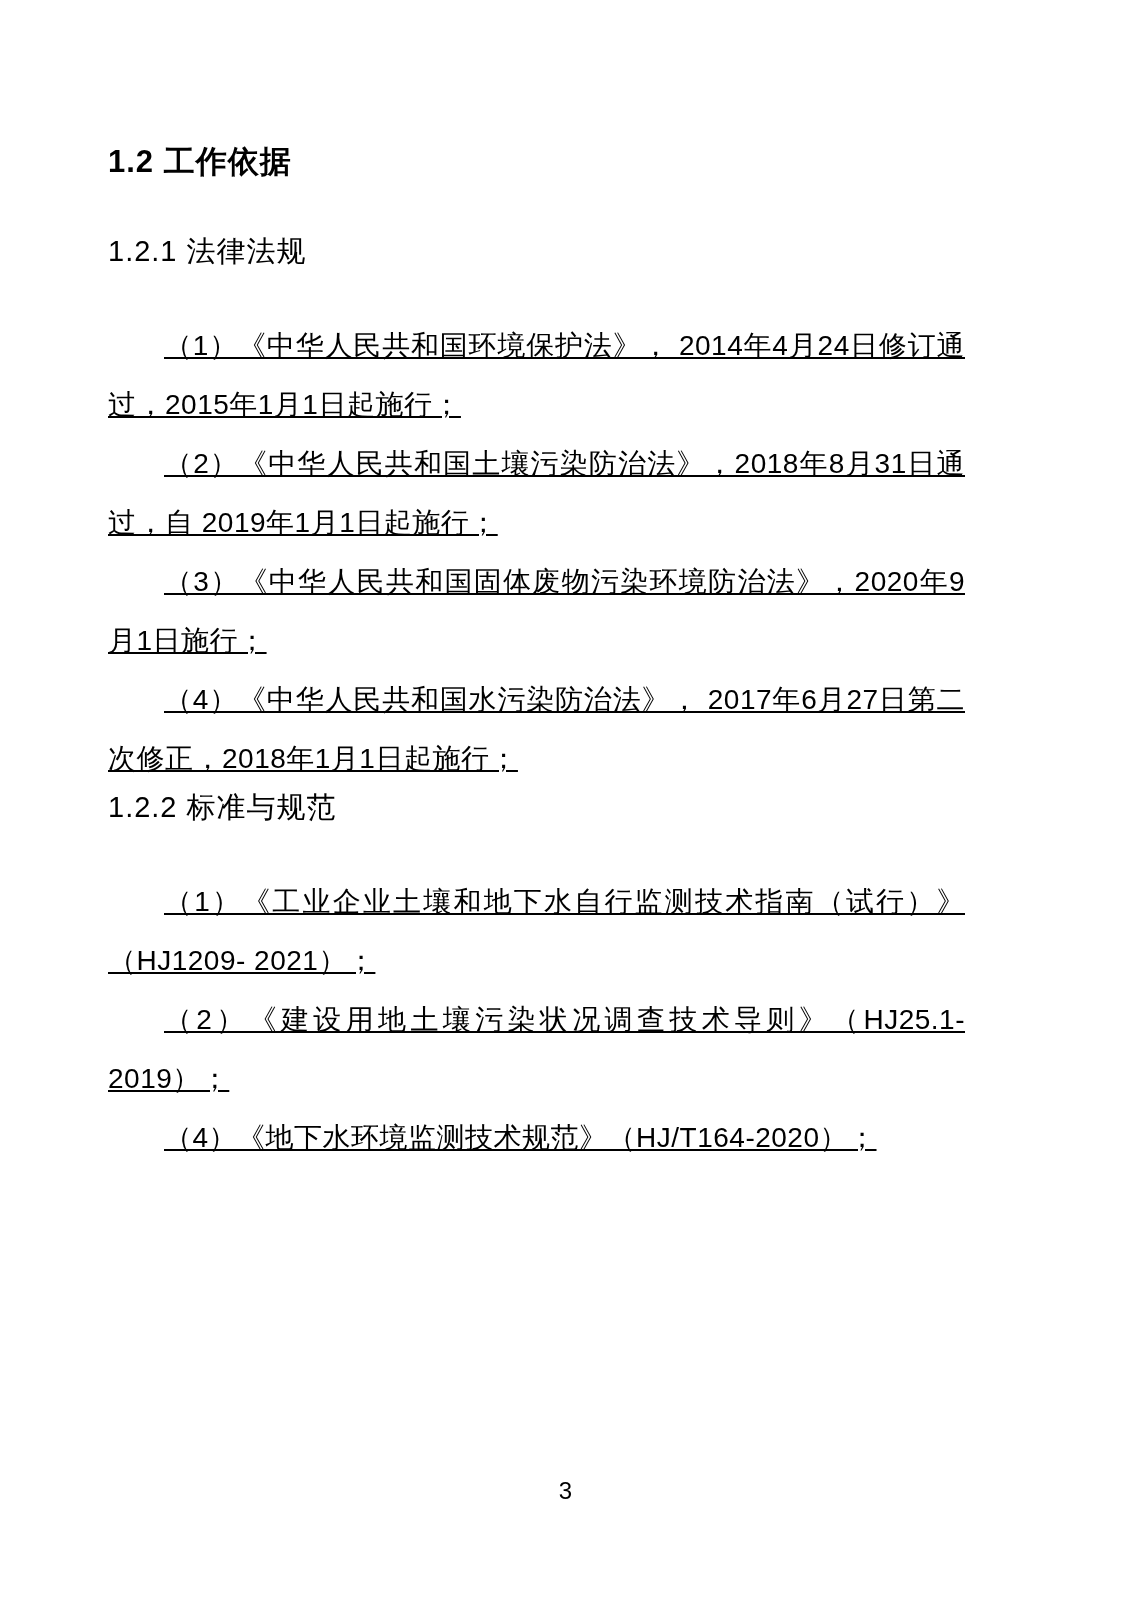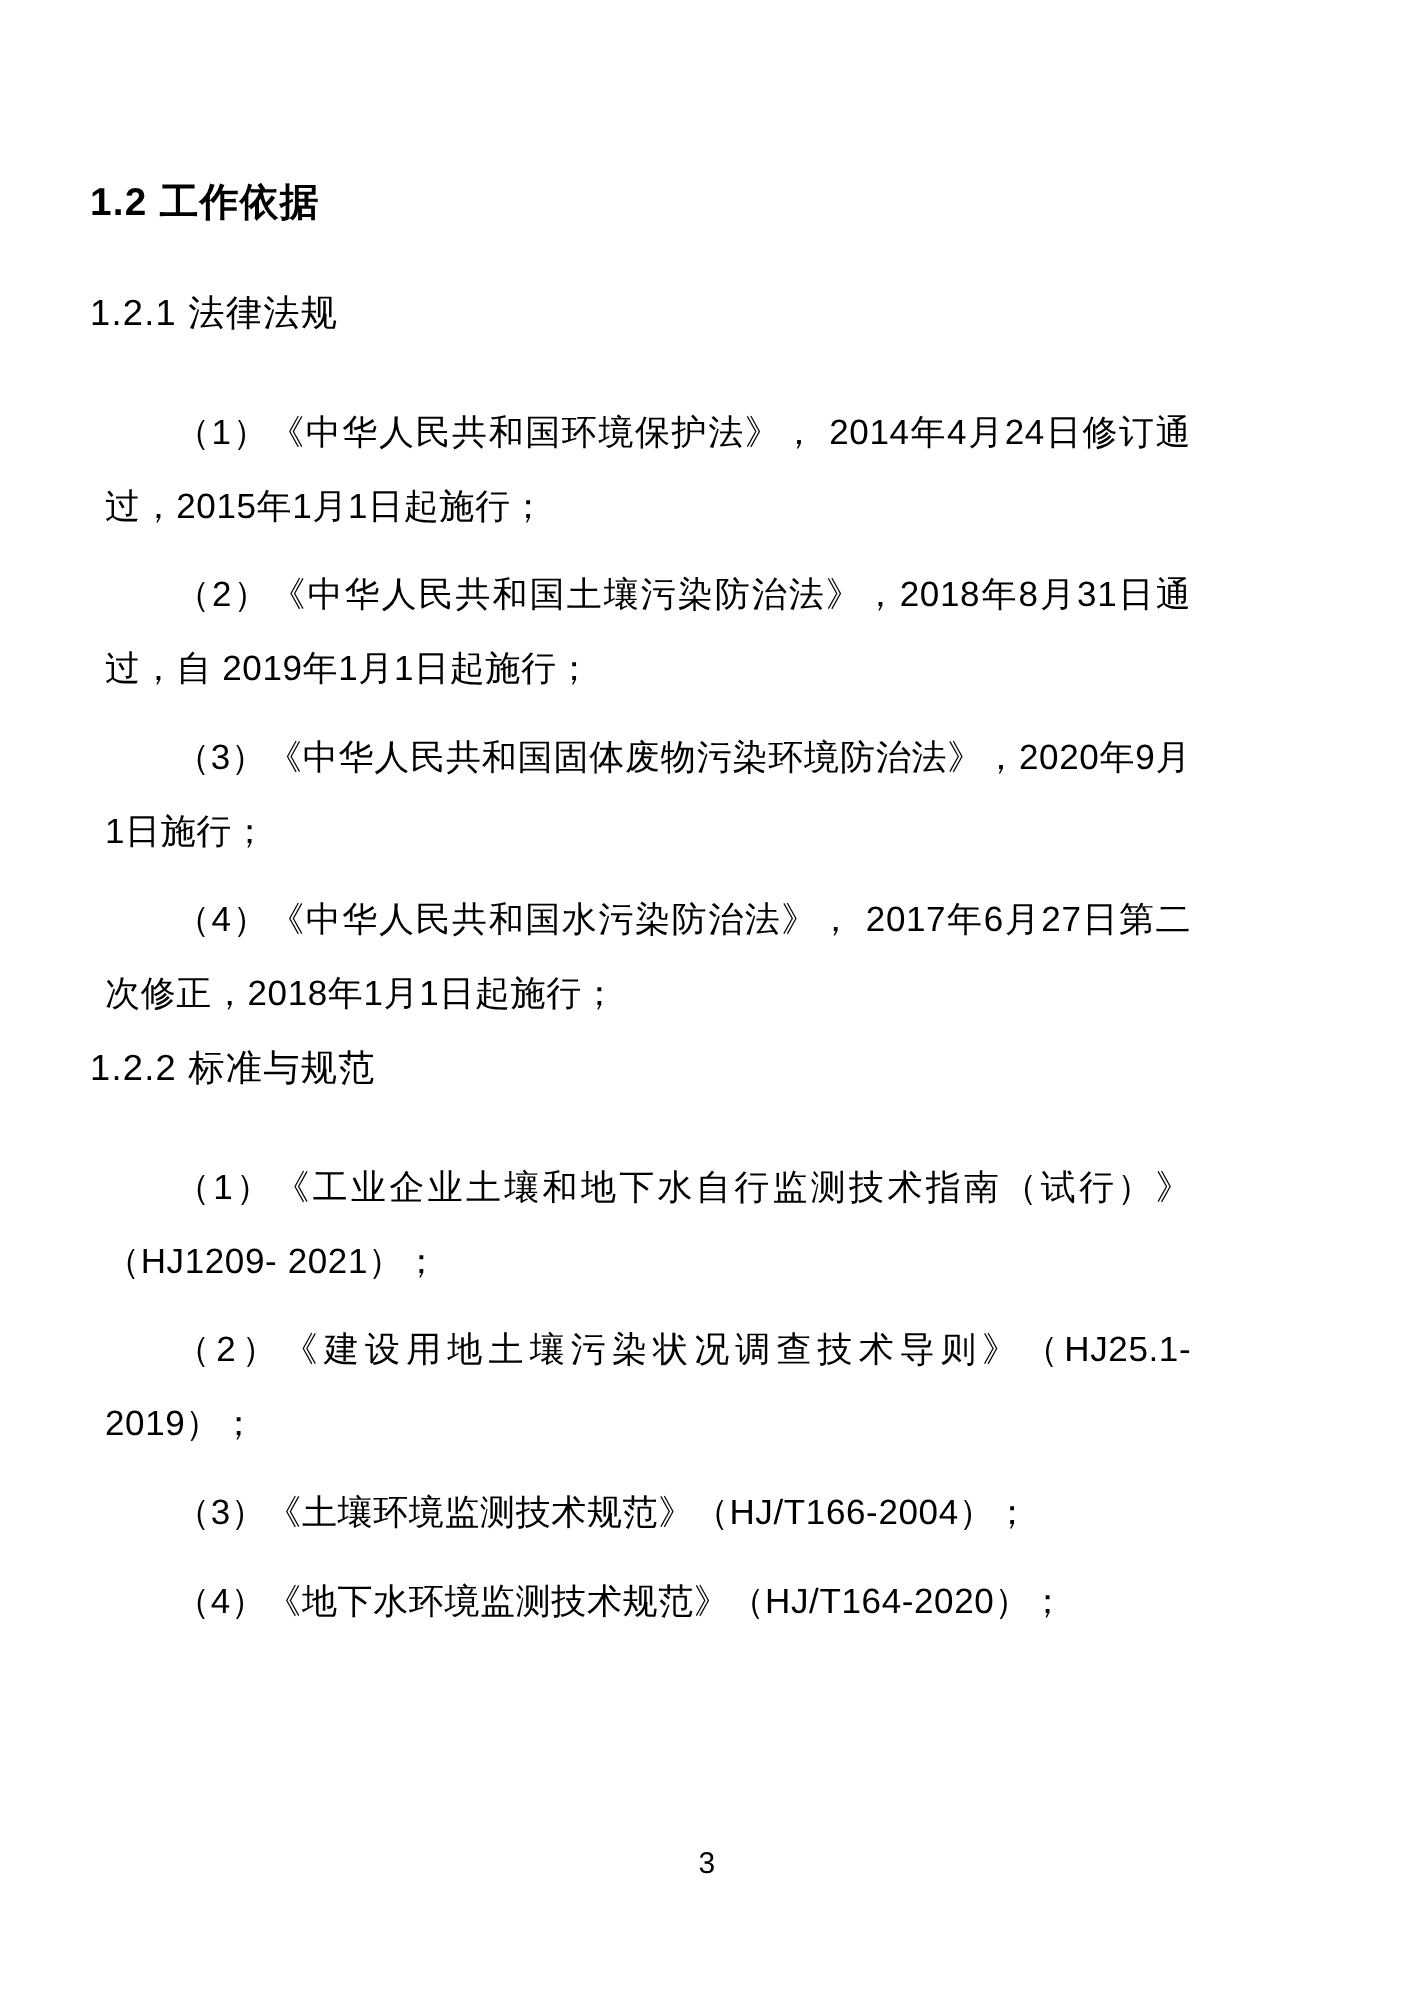--- a/index.html
+++ b/index.html
@@ -11,21 +11,21 @@
     width: 1131px;
     height: 1600px;
     position: relative;
     font-family: "Liberation Sans", "DejaVu Sans", sans-serif;
     color: #000000;
   }
   .page {
     box-sizing: border-box;
     width: 1131px;
     height: 1266px;
-    padding: 142px 166px 0 72px;
+    padding: 142px 166px 0 108px;
     position: relative;
     border-radius: 27px;
   }
   .h-main {
     font-size: 31px;
     font-weight: bold;
     letter-spacing: 1px;
     margin: 0 0 50px 0;
     line-height: 40px;
   }
@@ -34,25 +34,26 @@
     font-weight: normal;
     letter-spacing: 1px;
     margin: 0 0 46px 0;
     line-height: 38px;
   }
   .h-sub.spaced-top {
   }
   .body-para {
     font-size: 28px;
     line-height: 59px;
-    margin: 12px;
+    margin: 0;
     text-align: justify;
     text-indent: 56px;
     letter-spacing: 0.5px;
     font-weight: 400;
+    text-decoration: underline;
   }
   .page-number {
     position: absolute;
     top: 1476px;
     left: 0;
     width: 1131px;
     text-align: center;
     font-size: 24px;
     line-height: 30px;
   }
@@ -68,18 +69,17 @@
 
   <p class="body-para">（1）《中华人民共和国环境保护法》， 2014年4月24日修订通过，2015年1月1日起施行；</p>
   <p class="body-para">（2）《中华人民共和国土壤污染防治法》，2018年8月31日通过，自 2019年1月1日起施行；</p>
   <p class="body-para">（3）《中华人民共和国固体废物污染环境防治法》，2020年9月1日施行；</p>
   <p class="body-para">（4）《中华人民共和国水污染防治法》， 2017年6月27日第二次修正，2018年1月1日起施行；</p>
 
   <div class="h-sub spaced-top">1.2.2 标准与规范</div>
 
   <p class="body-para">（1）《工业企业土壤和地下水自行监测技术指南（试行）》（HJ1209- 2021）；</p>
   <p class="body-para">（2）《建设用地土壤污染状况调查技术导则》（HJ25.1-2019）；</p>
-  <p class="body-para">（3）《土壤环境监测技术规范》（HJ/T166-2004）；</p>
   <p class="body-para">（4）《地下水环境监测技术规范》（HJ/T164-2020）；</p>
 
   <div class="page-number">3</div>
 
 </div>
 
 </body></html>

